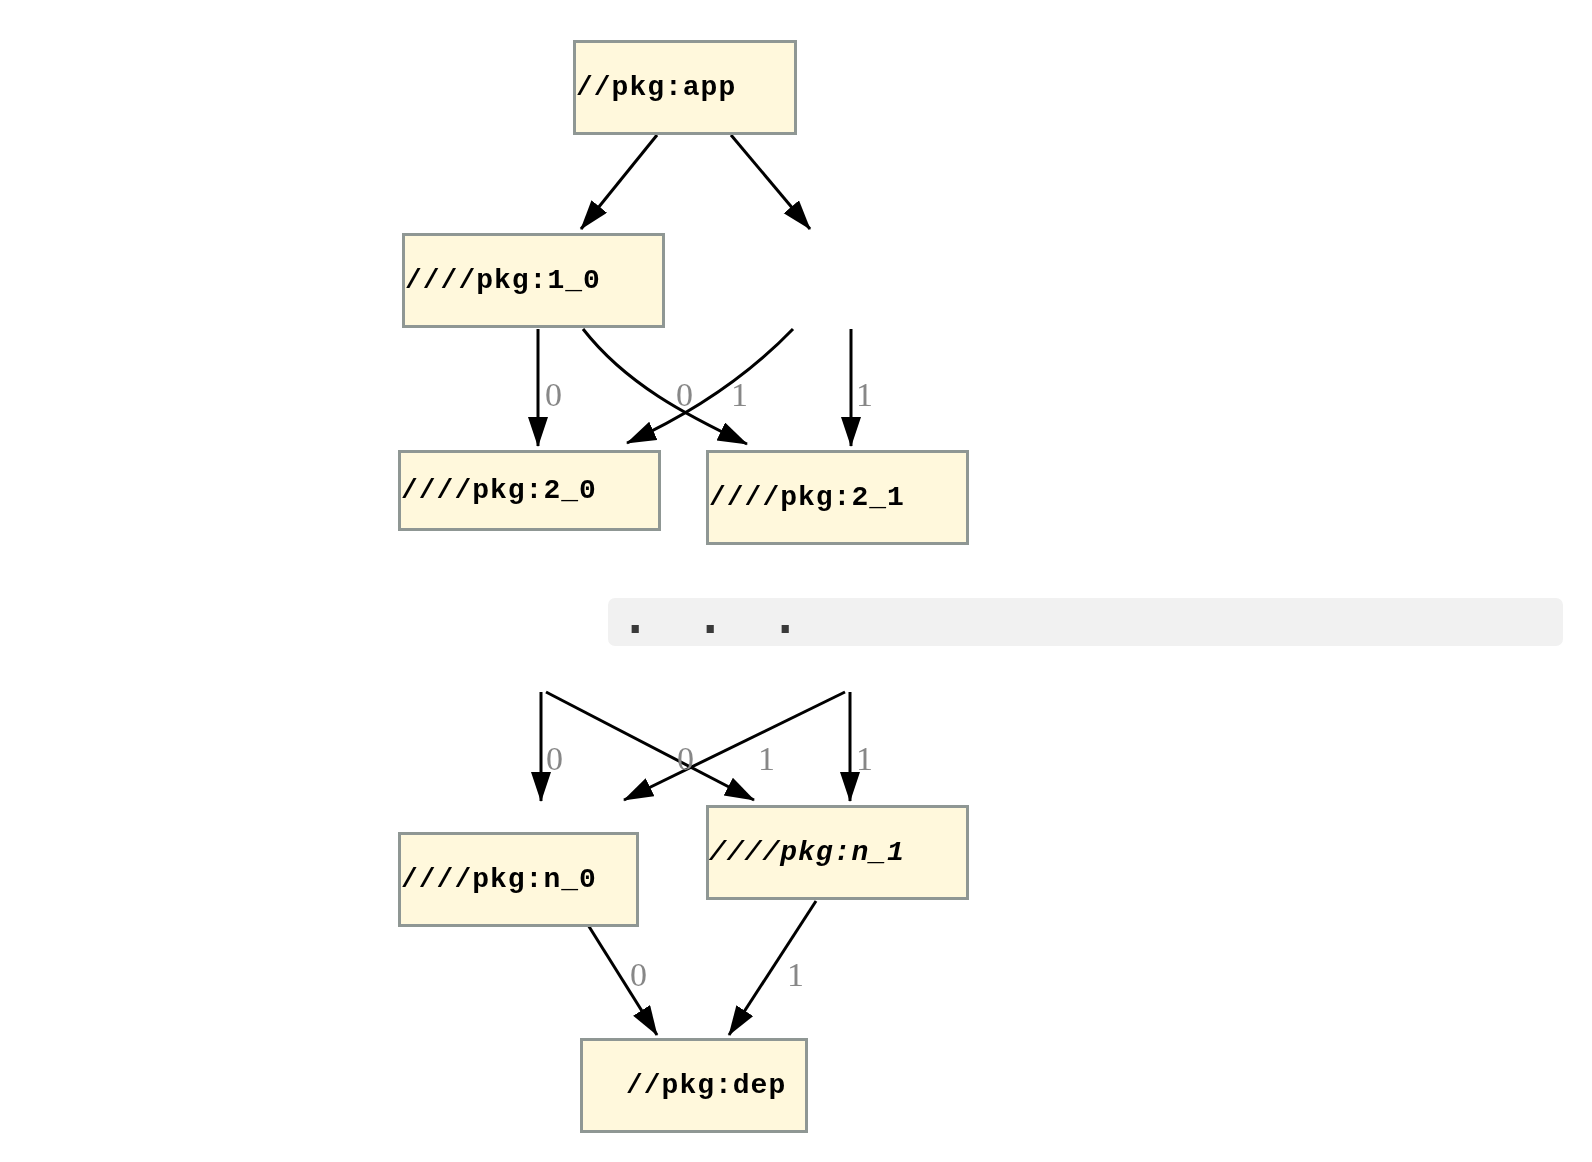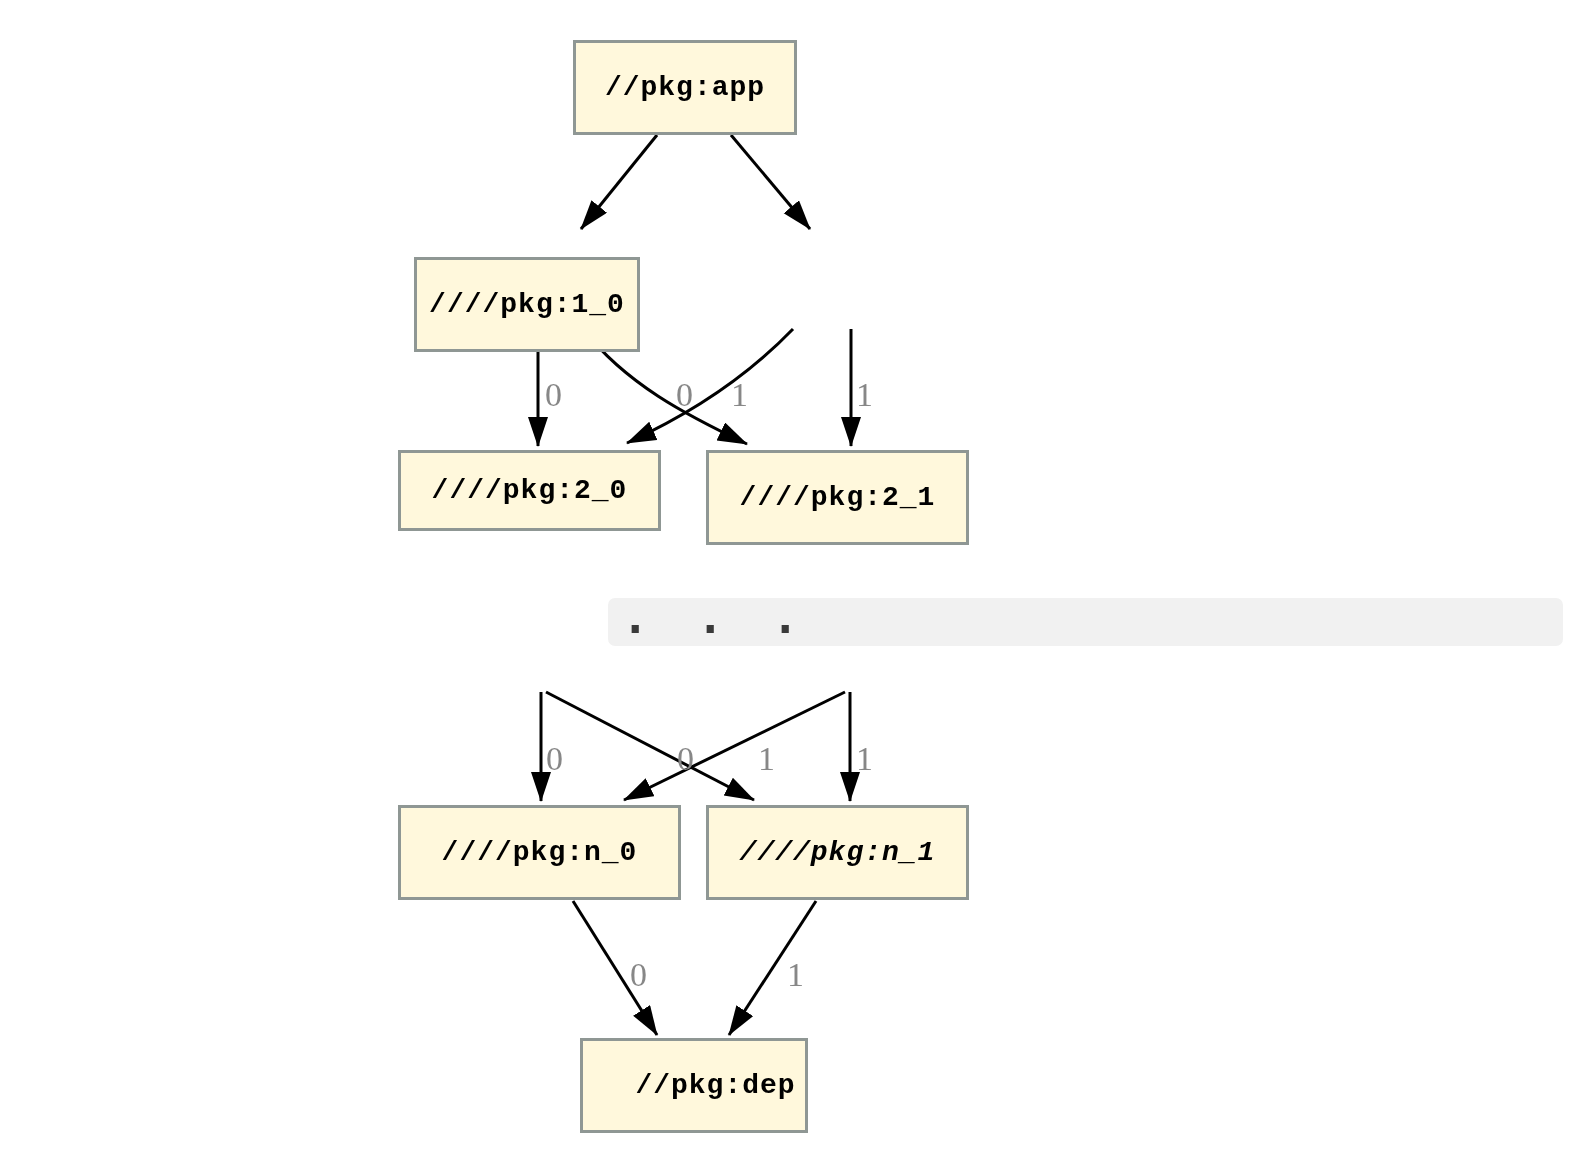--- a/index.html
+++ b/index.html
@@ -31,21 +31,21 @@
     fill: var(--edge-color, #000000);
     stroke: none;
   }
   .node {
     position: absolute;
     box-sizing: border-box;
     background: var(--node-fill, #fff8dc);
     border: 3px solid var(--node-border, #8f9794);
     display: flex;
     align-items: center;
-    justify-content: center;
+    justify-content: flex-start;
   }
   .node .node-label {
     font-family: "Liberation Mono", "DejaVu Sans Mono", monospace;
     font-weight: bold;
     font-size: 28px;
     color: #000000;
     letter-spacing: 1px;
     white-space: pre;
   }
   .edge-label {
@@ -102,38 +102,38 @@
     <path class="edge" d="M850,692 L850,801" marker-end="url(#arrow)"></path>
 
     <path class="edge" d="M573,901 L657,1035" marker-end="url(#arrow)"></path>
     <path class="edge" d="M816,901 L729,1035" marker-end="url(#arrow)"></path>
   </svg>
 
   <div class="node" style="left:573px; top:40px; width:224px; height:95px;">
     <span class="node-label">//pkg:app</span>
   </div>
 
-  <div class="node" style="left:414px; top:233px; width:226px; height:95px;margin-top:24px;">
+  <div class="node" style="left:402px; top:233px; width:263px; height:95px;">
     <span class="node-label">////pkg:1_0</span>
   </div>
 
 
   <div class="node" style="left:398px; top:450px; width:263px; height:81px;">
     <span class="node-label">////pkg:2_0</span>
   </div>
 
   <div class="node" style="left:706px; top:450px; width:263px; height:95px;">
     <span class="node-label">////pkg:2_1</span>
   </div>
 
   <div class="ellipsis-band">
     <span class="ellipsis-text">. . .</span>
   </div>
 
-  <div class="node" style="left:398px; top:805px; width:283px; height:95px;">
+  <div class="node" style="left:398px; top:832px; width:241px; height:95px;">
     <span class="node-label">////pkg:n_0</span>
   </div>
 
   <div class="node" style="left:706px; top:805px; width:263px; height:95px;font-style:italic;">
     <span class="node-label">////pkg:n_1</span>
   </div>
 
   <div class="node" style="left:580px; top:1038px; width:228px; height:95px;padding-left:43px;">
     <span class="node-label">//pkg:dep</span>
   </div>

